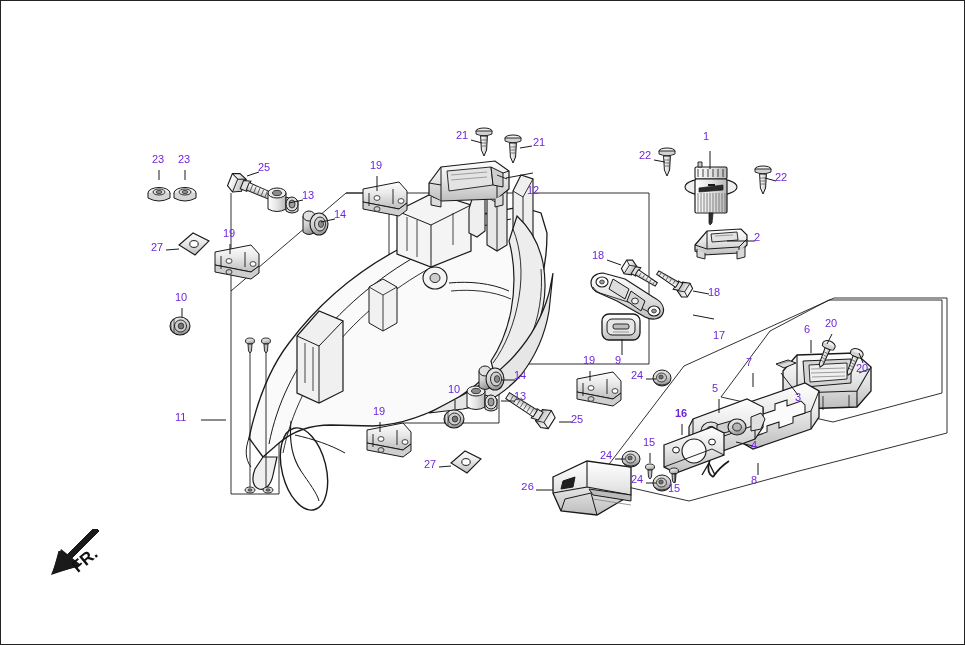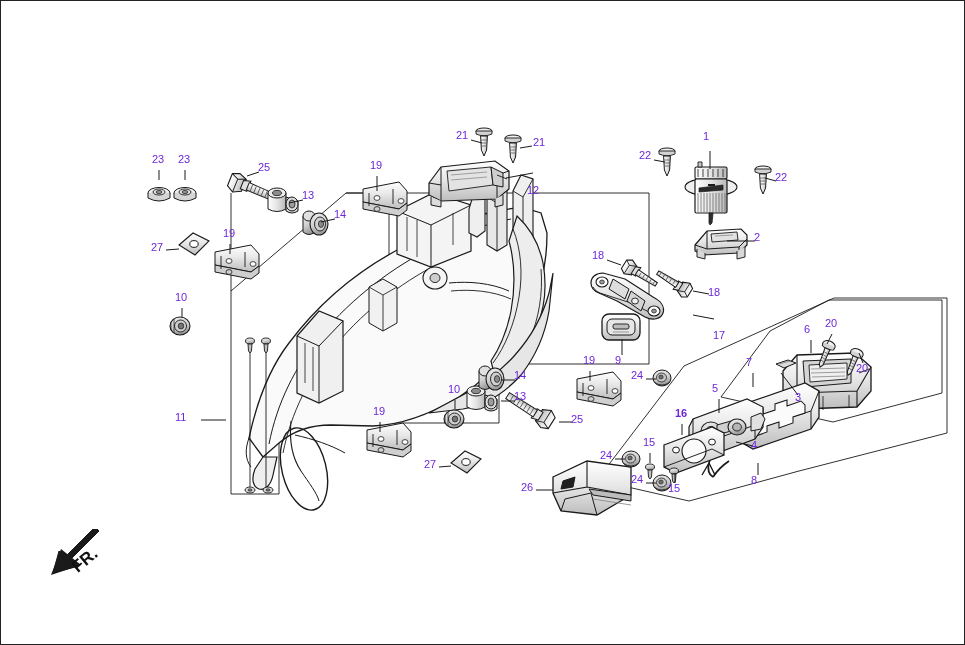--- a/index.html
+++ b/index.html
@@ -462,21 +462,21 @@
       <div class="lbl" style="left: 532px; top: 136px;">21</div>
       <div class="lbl" style="left: 638px; top: 149px;">22</div>
       <div class="lbl" style="left: 774px; top: 171px;">22</div>
       <div class="lbl" style="left: 151px; top: 153px;">23</div>
       <div class="lbl" style="left: 177px; top: 153px;">23</div>
       <div class="lbl" style="left: 630px; top: 369px;">24</div>
       <div class="lbl" style="left: 599px; top: 449px;">24</div>
       <div class="lbl" style="left: 630px; top: 473px;">24</div>
       <div class="lbl" style="left: 257px; top: 161px;">25</div>
       <div class="lbl" style="left: 570px; top: 413px;">25</div>
-      <div class="lbl" style="left: 520px; top: 481px;">26</div>
+      <div class="lbl" style="left: 520px; top: 481px; font-family: Liberation Mono, monospace;">26</div>
       <div class="lbl" style="left: 150px; top: 241px;">27</div>
       <div class="lbl" style="left: 423px; top: 458px;">27</div>
     </div>
 
   <svg style="position:absolute;left:40px;top:528px;width:70px;height:60px" viewBox="0 0 70 60">
     <path d="M58,2 L28,32 L34,38 L12,44 L18,22 L24,28 L54,-2 Z" fill="#1a1a1a" stroke="#1a1a1a" stroke-width="1"></path>
     <path d="M10,46 L20,20 L40,36 Z" fill="#1a1a1a"></path>
   </svg>
   <div class="fr-text" style="left:80px;top:556px">FR.</div>
 

